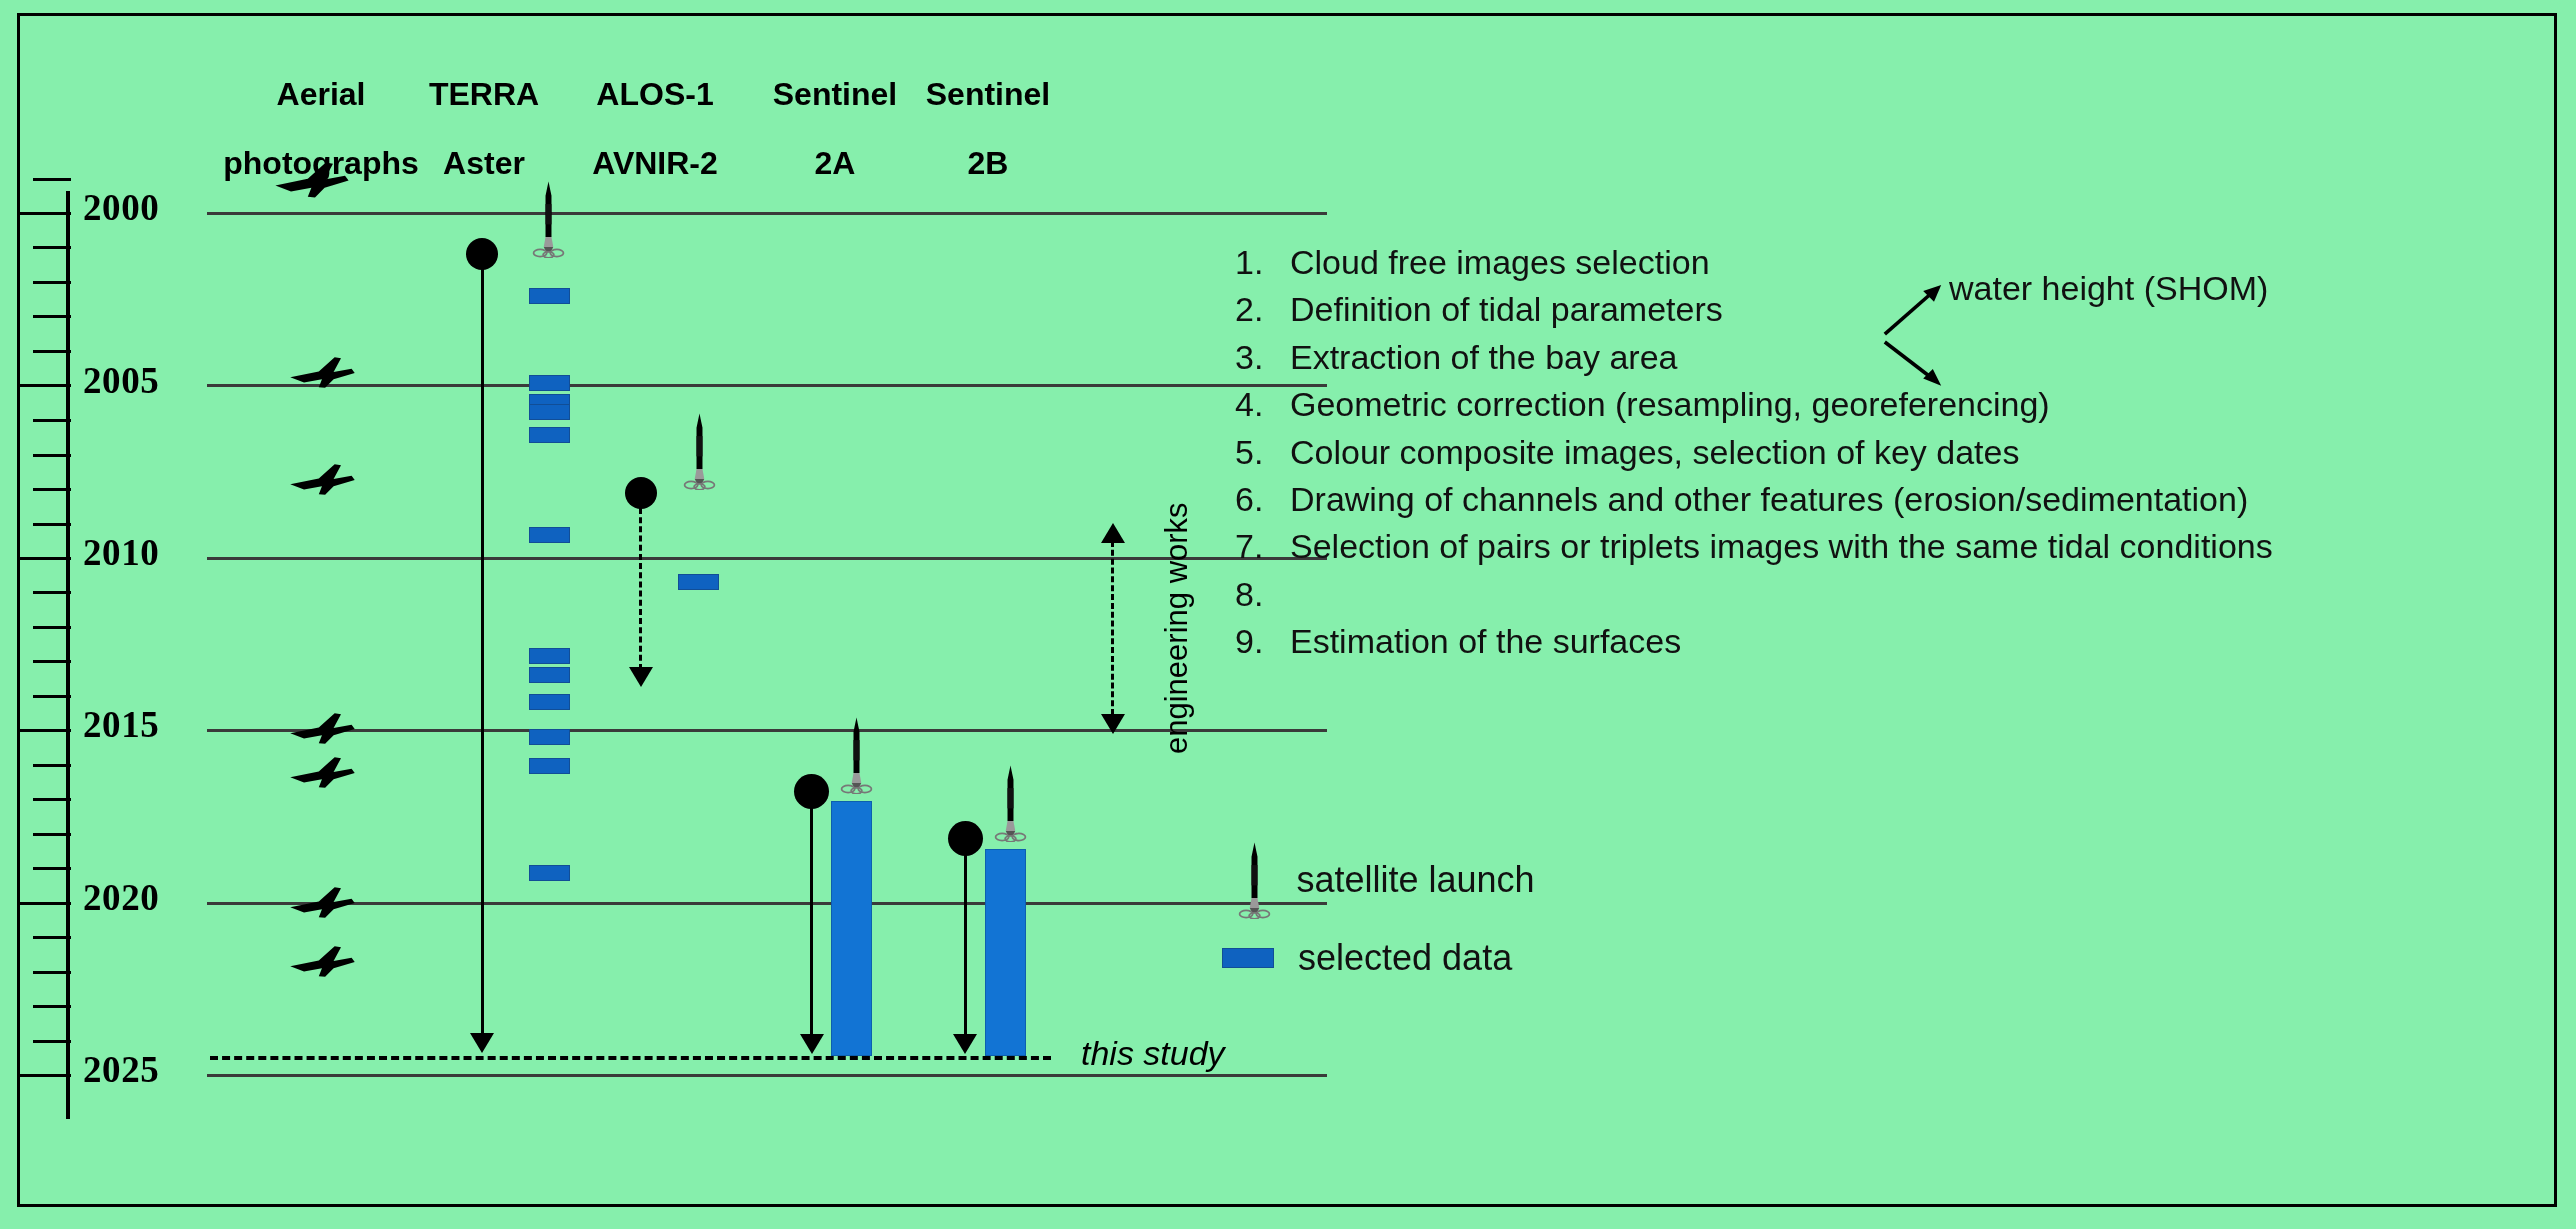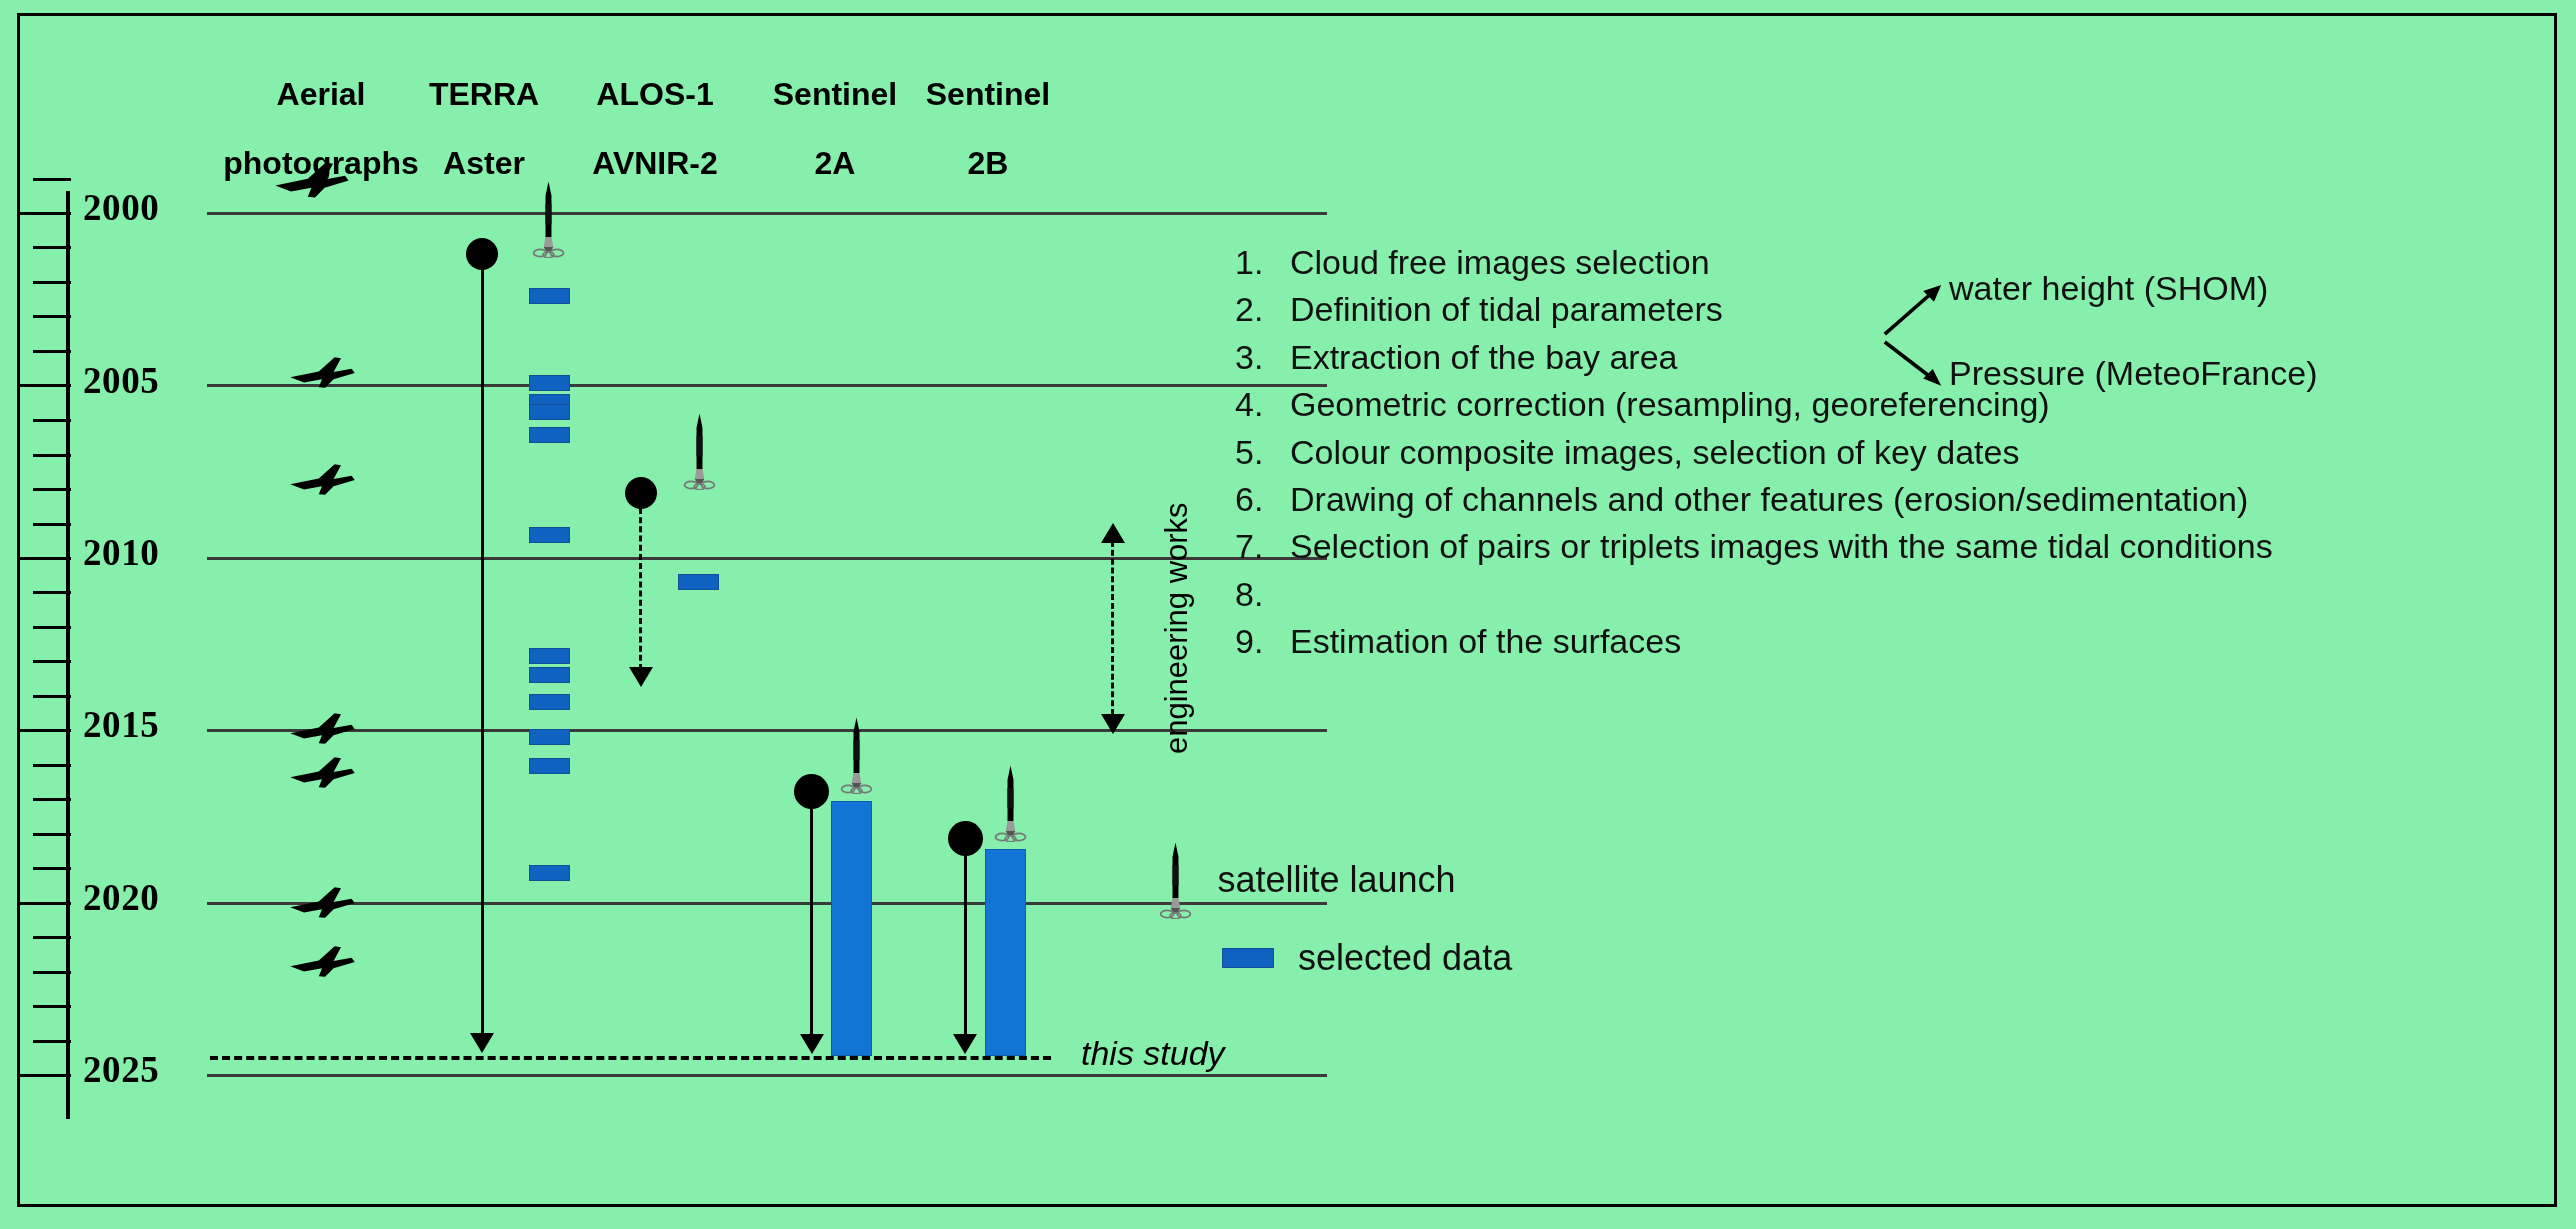--- a/index.html
+++ b/index.html
@@ -292,23 +292,22 @@
   </div>
 
   <svg style="position:absolute;left:1874px;top:267px;" width="120" height="132" viewBox="0 0 200 220">
     <line x1="18" y1="112" x2="100" y2="40" stroke="#000" stroke-width="6"></line>
     <polygon points="112,30 82,40 100,58" fill="#000"></polygon>
     <line x1="18" y1="125" x2="100" y2="188" stroke="#000" stroke-width="6"></line>
     <polygon points="112,198 82,186 98,170" fill="#000"></polygon>
   </svg>
 
   <div class="side-note" style="left:1949px;top:269px;">water height (SHOM)</div>
-  <div class="side-note" style="left:1949px;top:354px;">Pressure (MeteoFrance)</div>
-
-  <div class="legend-row" style="left:1154px;top:841px;align-items:center;">
+
+  <div class="legend-row" style="left:1233px;top:841px;align-items:center;">
     <svg style="margin-right:20.4px;" width="43" height="78" viewBox="0 0 72 130">
       <path d="M36 2 L41 26 L41 95 L31 95 L31 26 Z" fill="#000"></path>
       <rect x="31" y="40" width="10" height="34" fill="#111"></rect>
       <path d="M31 95 L41 95 L44 112 L28 112 Z" fill="#9a9a9a"></path>
       <path d="M28 112 L44 112 L40 120 L32 120 Z" fill="#555"></path>
       <ellipse cx="22" cy="122" rx="11" ry="6" fill="none" stroke="#777" stroke-width="3"></ellipse>
       <ellipse cx="50" cy="122" rx="11" ry="6" fill="none" stroke="#777" stroke-width="3"></ellipse>
       <ellipse cx="36" cy="125" rx="9" ry="5" fill="none" stroke="#777" stroke-width="3"></ellipse>
     </svg>
     <span>satellite launch</span>

